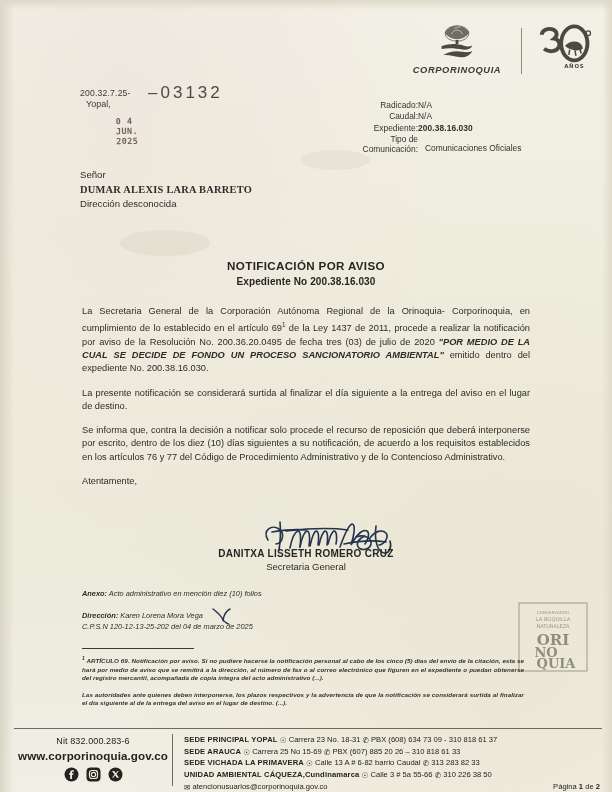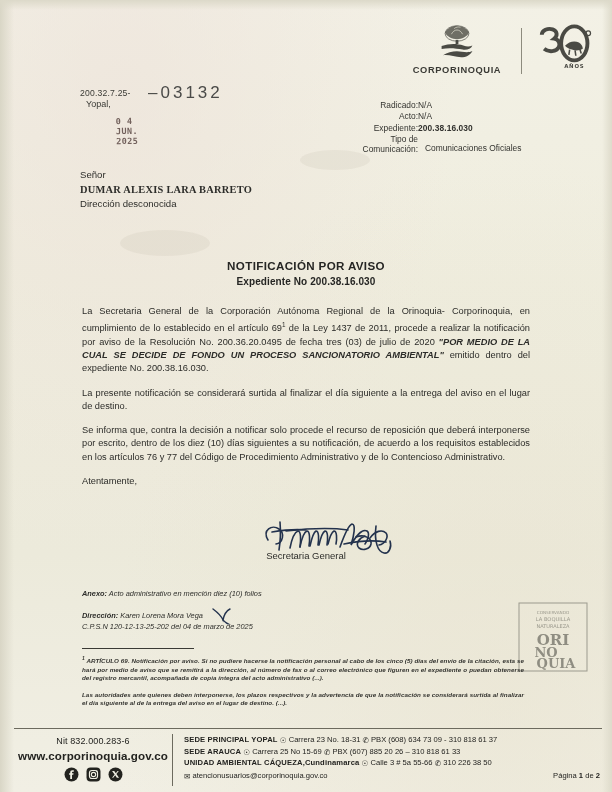--- a/index.html
+++ b/index.html
@@ -22,21 +22,21 @@
   .edge-l{position:absolute;left:0;top:0;bottom:0;width:14px;background:linear-gradient(90deg,#d9d6c6,rgba(217,214,198,0));}
   .edge-r{position:absolute;right:0;top:0;bottom:0;width:10px;background:linear-gradient(270deg,#dedbcb,rgba(222,219,203,0));}
   .edge-t{position:absolute;left:0;right:0;top:0;height:10px;background:linear-gradient(180deg,#dcd9c9,rgba(220,217,201,0));}
 
   .content{position:absolute;inset:0;}
 
   
   .logo-wrap{position:absolute;right:16px;top:24px;display:flex;align-items:flex-start;gap:8px;}
   .logo-block{display:flex;flex-direction:column;align-items:center;width:112px;}
   .logo-mark{width:42px;height:40px;}
-  .logo-name{font-size:9.3px;font-weight:bold;letter-spacing:.6px;color:#3a3a35;margin-top:1px;}
+  .logo-name{font-size:9.3px;font-weight:bold;letter-spacing:.6px;color:#3a3a35;margin-top:1px;font-style:italic;}
   .logo-sep{width:1px;height:46px;background:#8d8b7e;margin-top:4px;}
   .anniv{width:62px;height:48px;margin-left:4px;}
 
   
   .rad-left{position:absolute;left:80px;top:88px;font-size:8.6px;color:#3a3a35;}
   .rad-code{letter-spacing:.2px;}
   .rad-num{font-size:17px;font-weight:500;color:#4a4a48;letter-spacing:3px;position:absolute;left:68px;top:-5px;white-space:nowrap;}
   .rad-city{margin-top:1px;padding-left:6px;font-size:9px;}
   .stamp-date{position:absolute;left:36px;top:28px;font-family:"DejaVu Sans Mono",monospace;font-size:8.5px;font-weight:bold;color:#5d4a46;letter-spacing:.4px;transform:rotate(-1.2deg);opacity:.85;}
 
@@ -148,21 +148,21 @@
     <div class="rad-city">Yopal,</div>
     <div class="stamp-date">0 4  JUN. 2025</div>
   </div>
 
   <div class="rad-right">
     <div class="rad-row">
       <div class="rad-lbl">Radicado:</div>
       <div class="rad-val">N/A</div>
     </div>
     <div class="rad-row">
-      <div class="rad-lbl">Acto:</div>
+      <div class="rad-lbl">Caudal:</div>
       <div class="rad-val">N/A</div>
     </div>
     <div class="rad-row">
       <div class="rad-lbl">Expediente:</div>
       <div class="rad-val b">200.38.16.030</div>
     </div>
     <div class="rad-row">
       <div class="rad-lbl2">
         <div>Tipo de</div>
         <div>Comunicación:</div>
@@ -201,20 +201,21 @@
         <path d="M319 27c2-9 4-13 6-14 3 0 3 8 2 14"></path>
         <path d="M328 26c2-8 4-12 6-13 3 0 3 8 2 13"></path>
         <path d="M286 13c26-3 48-3 62-1"></path>
         <path d="M340 29c5-14 9-22 12-23 4 0 2 12-1 21 6-11 12-16 16-14 3 2 1 9-2 13"></path>
         <path d="M356 19c8-3 16 1 15 7-1 5-8 7-12 4-4-4 0-10 6-12"></path>
         <path d="M370 20c5-7 12-9 16-5 3 4-1 11-7 12"></path>
         <path d="M376 8c-2 16 2 26 8 27 5 1 8-6 6-12"></path>
         <path d="M344 26c14-3 30-4 42-2"></path>
       </g>
     </svg>
+    <div class="nm">DANITXA LISSETH ROMERO CRUZ</div>
     <div class="ro">Secretaria General</div>
   </div>
 
   <div class="meta">
     <div><span class="b">Anexo:</span><span> Acto administrativo en mención diez (10) folios</span></div>
     <div class="grp2">
       <div><span class="b">Dirección:</span><span> Karen Lorena Mora Vega</span></div>
       <div>C.P.S.N 120-12-13-25-202 del 04 de marzo de 2025</div>
       <svg class="chk" viewBox="0 0 22 20">
         <path d="M3 3c4 3 8 6 10 11 1-5 3-9 7-11" fill="none" stroke="#23324d" stroke-width="1.4" stroke-linecap="round"></path>
@@ -273,20 +274,27 @@
         <span>PBX (608) 634 73 09 - 310 818 61 37</span>
       </div>
       <div class="sede">
         <span class="b">SEDE ARAUCA</span>
         <span class="pin">☉</span>
         <span>Carrera 25 No 15-69</span>
         <span class="ph">✆</span>
         <span>PBX (607) 885 20 26 – 310 818 61 33</span>
       </div>
       <div class="sede">
+        <span class="b">SEDE VICHADA LA PRIMAVERA</span>
+        <span class="pin">☉</span>
+        <span>Calle 13 A # 6-82 barrio Caudal</span>
+        <span class="ph">✆</span>
+        <span>313 283 82 33</span>
+      </div>
+      <div class="sede">
         <span class="b">UNIDAD AMBIENTAL CÁQUEZA,Cundinamarca</span>
         <span class="pin">☉</span>
         <span>Calle 3 # 5a 55-66</span>
         <span class="ph">✆</span>
         <span>310 226 38 50</span>
       </div>
       <div class="mailrow">
         <div>
           <span class="env">✉</span>
           <span>atencionusuarios@corporinoquia.gov.co</span>

